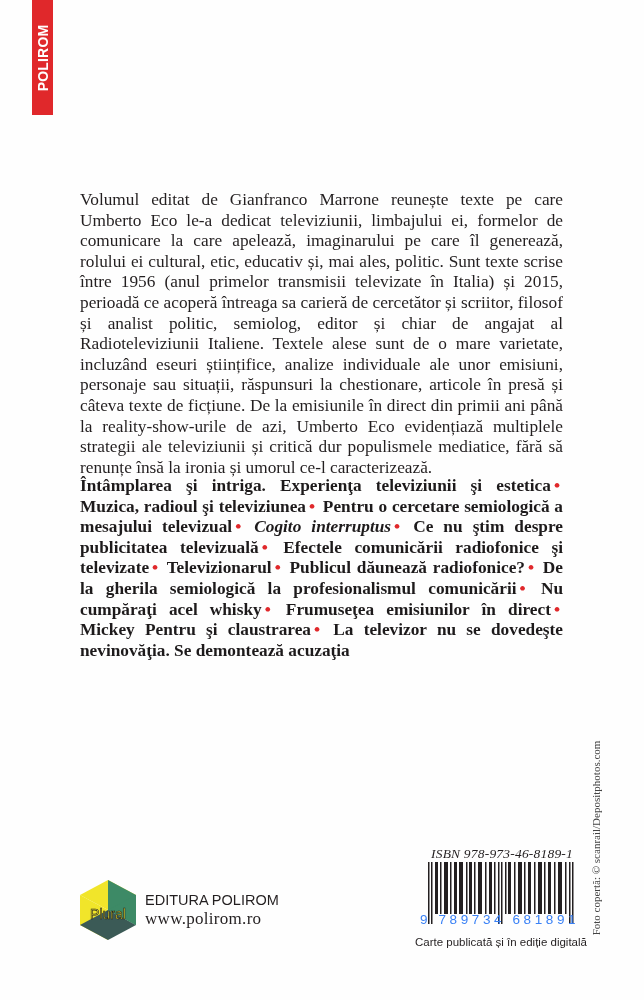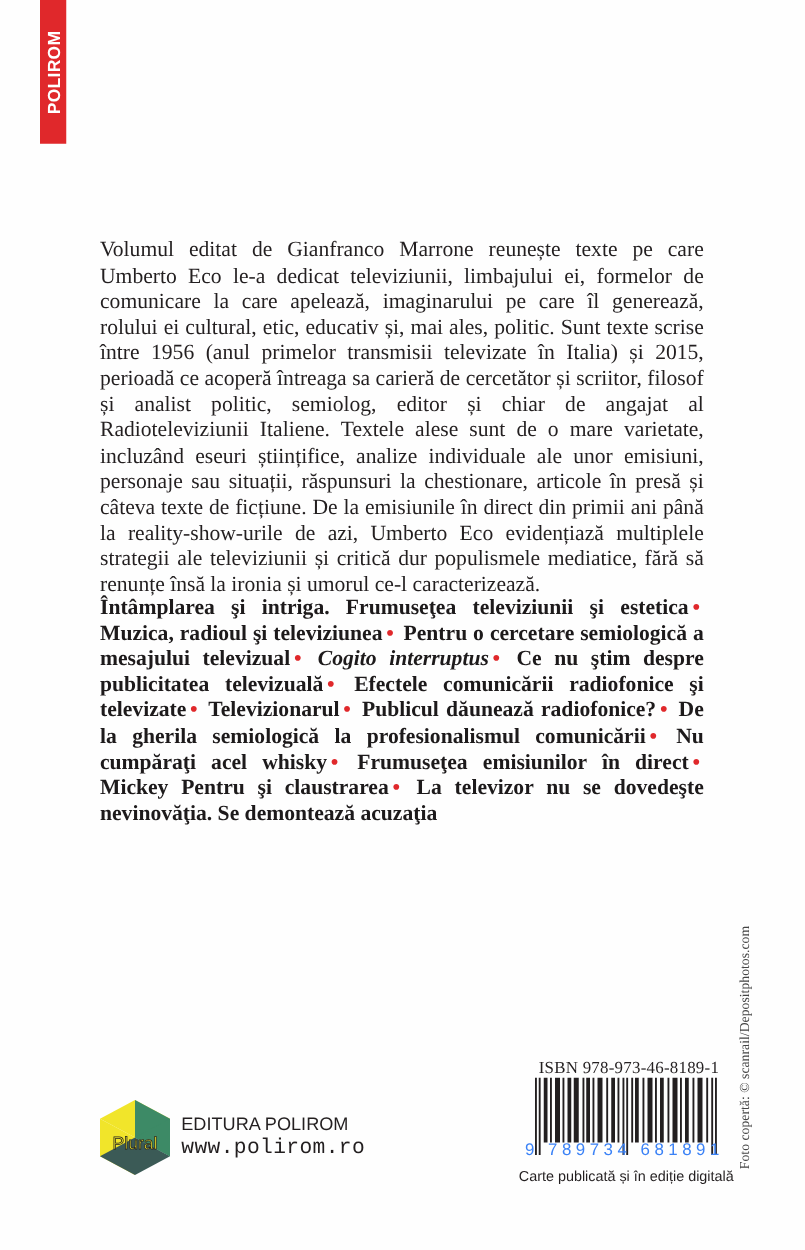--- a/index.html
+++ b/index.html
@@ -41,25 +41,25 @@
     }
     .logo {
       position:absolute; left:80px; top:880px; width:56px; height:60px;
     }
     .publisher-name {
       position:absolute; left:145px; top:892px;
       font-family:"Liberation Sans", sans-serif; font-weight:normal; font-size:14.5px; color:#231f20;
     }
     .publisher-url {
       position:absolute; left:145px; top:909px;
-      font-family:Liberation Mono, monospace; font-size:17px; color:#231f20; letter-spacing:0.3px;
+      font-family:Liberation Serif, serif; font-size:17px; color:#231f20; letter-spacing:0.3px;
     }
     .isbn {
       position:absolute; left:431px; top:846px;
-      font-family:"Liberation Serif", serif; font-size:13.5px; color:#231f20; letter-spacing:0.2px;
+      font-family:"Liberation Serif", serif; font-size:13.5px; color:#231f20; letter-spacing:0.2px;font-style:italic;
     }
     .barcode {
       position:absolute; left:428px; top:862px; width:150px; height:62px;
     }
     .barcode-digits {
       position:absolute; left:420px; top:912px; width:170px;
       font-family:"Liberation Sans", sans-serif; font-size:13.5px; color:#3b82f6;
       letter-spacing:3.6px; white-space:nowrap;
     }
     .digital-note {
@@ -70,21 +70,21 @@
 </head>
 <body>
 
 <div class="brand-tab">
   <span>POLIROM</span>
 </div>
 
 <p class="blurb">Volumul editat de Gianfranco Marrone reunește texte pe care Umberto Eco le-a dedicat televiziunii, limbajului ei, formelor de comunicare la care apelează, imaginarului pe care îl generează, rolului ei cultural, etic, educativ și, mai ales, politic. Sunt texte scrise între 1956 (anul primelor transmisii televizate în Italia) și 2015, perioadă ce acoperă întreaga sa carieră de cercetător și scriitor, filosof și analist politic, semiolog, editor și chiar de angajat al Radioteleviziunii Italiene. Textele alese sunt de o mare varietate, incluzând eseuri științifice, analize individuale ale unor emisiuni, personaje sau situații, răspunsuri la chestionare, articole în presă și câteva texte de ficțiune. De la emisiunile în direct din primii ani până la reality-show-urile de azi, Umberto Eco evidențiază multiplele strategii ale televiziunii și critică dur populismele mediatice, fără să renunțe însă la ironia și umorul ce-l caracterizează.</p>
 
 <p class="contents">
-  <span class="item">Întâmplarea şi intriga. Frumuseţea televiziunii şi estetica</span><span class="bullet">•</span>
+  <span class="item">Întâmplarea şi intriga. Experienţa televiziunii şi estetica</span><span class="bullet">•</span>
   <span class="item">Muzica, radioul şi televiziunea</span><span class="bullet">•</span>
   <span class="item">Pentru o cercetare semiologică a mesajului televizual</span><span class="bullet">•</span>
   <span class="item"><em>Cogito interruptus</em></span><span class="bullet">•</span>
   <span class="item">Ce nu ştim despre publicitatea televizuală</span><span class="bullet">•</span>
   <span class="item">Efectele comunicării radiofonice şi televizate</span><span class="bullet">•</span>
   <span class="item">Televizionarul</span><span class="bullet">•</span>
   <span class="item">Publicul dăunează radiofonice?</span><span class="bullet">•</span>
   <span class="item">De la gherila semiologică la profesionalismul comunicării</span><span class="bullet">•</span>
   <span class="item">Nu cumpăraţi acel whisky</span><span class="bullet">•</span>
   <span class="item">Frumuseţea emisiunilor în direct</span><span class="bullet">•</span>

